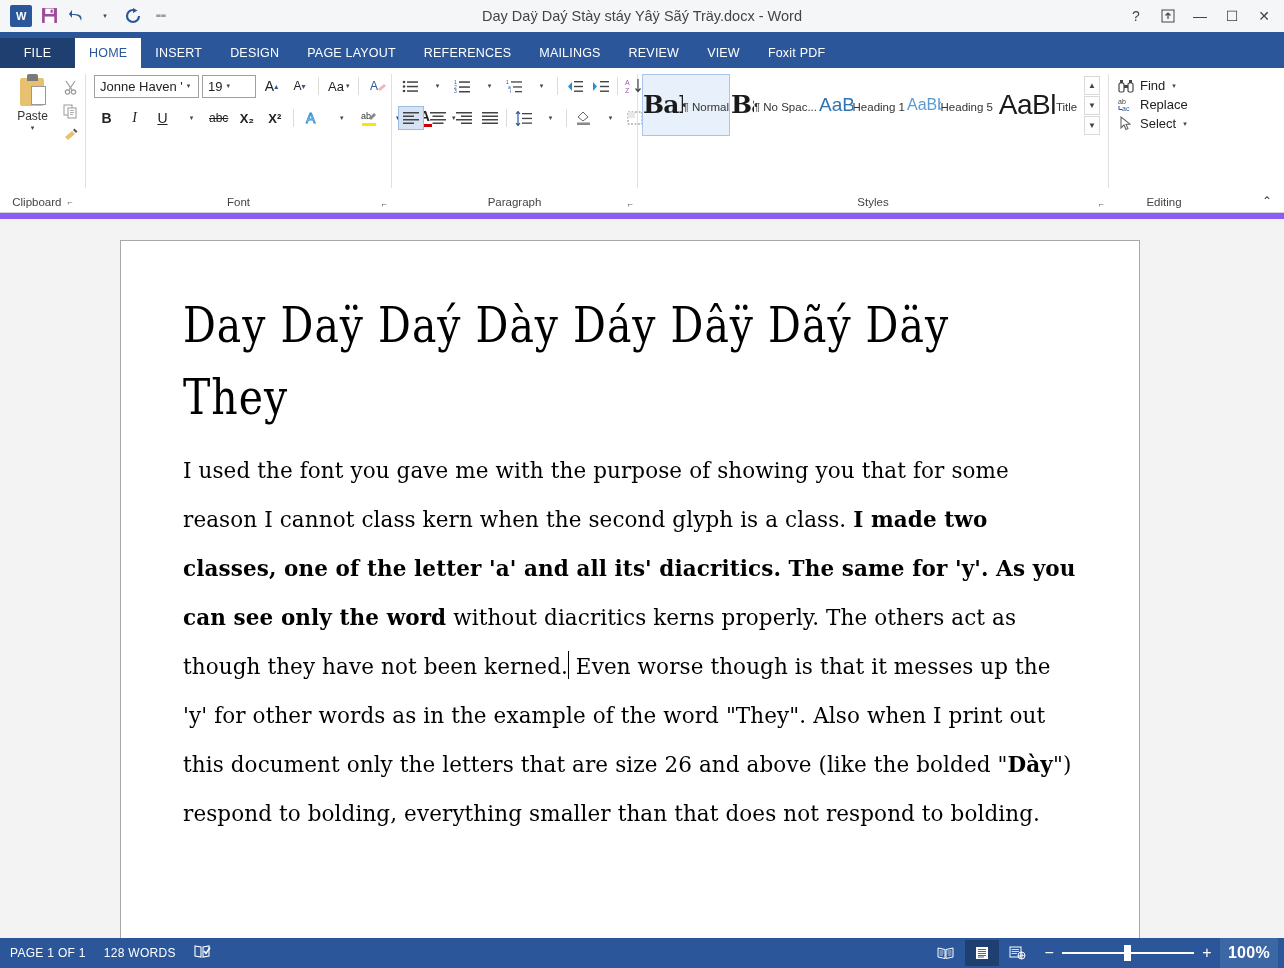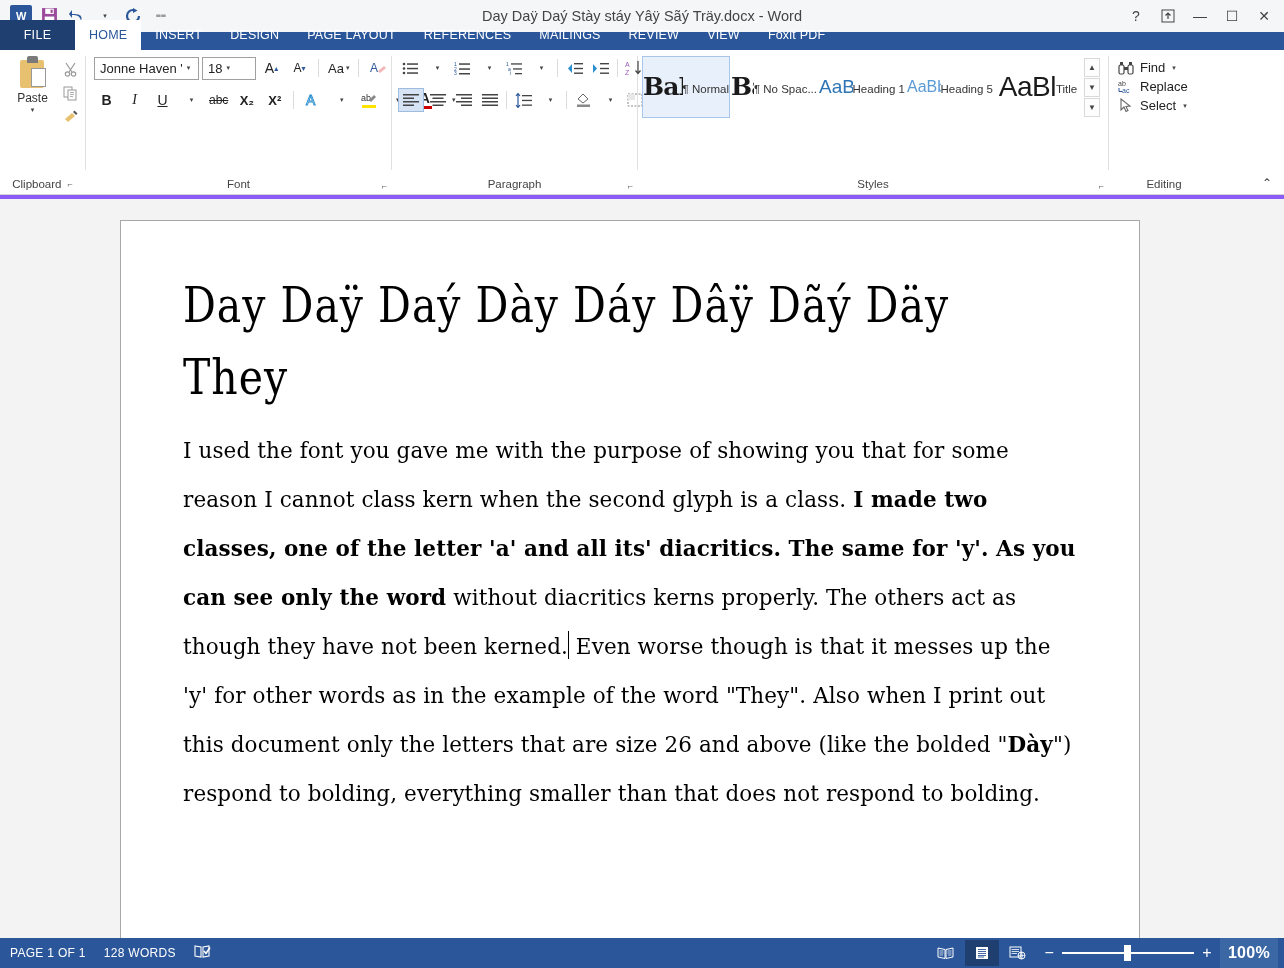--- a/index.html
+++ b/index.html
@@ -28,21 +28,21 @@
   }
   .title-text {
     position:absolute; left:0; right:0; text-align:center;
     font-size:14.5px; color:#444; pointer-events:none;
   }
   .wctl { position:absolute; right:4px; top:0; height:32px; display:flex; align-items:center; gap:0px; }
   .wctl div { width:32px; height:28px; display:flex; align-items:center; justify-content:center; color:#444; font-size:14px; }
   .signin { position:absolute; right:8px; top:34px; font-size:13.5px; color:#444; }
 
   
-  .tabbar { height:18px; background:#2b579a; display:flex; align-items:flex-end; position:relative; }
+  .tabbar { height:36px; background:#2b579a; display:flex; align-items:flex-end; position:relative; }
   .tab-file {
     background:#1e3f6f; color:#fff; font-size:12.5px; height:30px; width:75px;
     display:flex; align-items:center; justify-content:center; letter-spacing:.3px;
   }
   .tabs { display:flex; align-items:flex-end; height:30px; }
   .tab {
     font-size:12.5px; color:#fff; padding:0 14px; height:30px;
     display:flex; align-items:center; letter-spacing:.2px; white-space:nowrap;
   }
   .tab.active { background:#ffffff; color:#2b579a; }
@@ -122,21 +122,21 @@
   .sarw { width:16px; height:19px; border:1px solid #d9d9d9; background:#fdfdfd; display:flex; align-items:center; justify-content:center; font-size:8px; color:#444; margin-bottom:1px; }
 
   
   .editing { width:110px; }
   .ed-row { display:flex; align-items:center; gap:5px; font-size:13px; color:#222; padding:2px 0 2px 8px; }
   .ed-ic { width:18px; display:flex; justify-content:center; }
 
   .ribbon-collapse { position:absolute; right:12px; bottom:4px; font-size:12px; color:#444; }
 
   
-  .docarea { flex:1; background:#f3f3f3; position:relative; overflow:hidden; border-top:4px solid #8b5cf6; }
+  .docarea { flex:1; background:#f3f3f3; position:relative; overflow:hidden; border-top:6px solid #8b5cf6; }
   .page {
     position:absolute; left:120px; top:21px; width:1020px; height:760px;
     background:#fff; border:1px solid #a8a8a8;
   }
   .doc-inner { padding:55px 62px 0 62px; }
   .h-title {
     font-size:41px; line-height:50px; letter-spacing:1px; white-space:nowrap;
     font-family:"DejaVu Serif", serif; font-weight:normal; color:#000;
     transform:scaleY(1.18); transform-origin:left top; margin-bottom:22px;
   }
@@ -280,21 +280,21 @@
     <div class="grp-sep"></div>
 
     <div class="grp font">
       <div class="grp-body" style="flex-direction:column;">
         <div class="font-row">
           <div class="combo fname">
             <span class="cval">Jonne Haven '</span>
             <span class="carr">▾</span>
           </div>
           <div class="combo fsize">
-            <span class="cval">18</span>
+            <span class="cval">19</span>
             <span class="carr">▾</span>
           </div>
           <div class="btn-ic">
               <span style="font-size:14px;">A</span>
               <sup style="font-size:8px;color:#2b579a;">▴</sup>
             </div>
           <div class="btn-ic">
               <span style="font-size:12px;">A</span>
               <sup style="font-size:8px;color:#2b579a;">▾</sup>
             </div>

